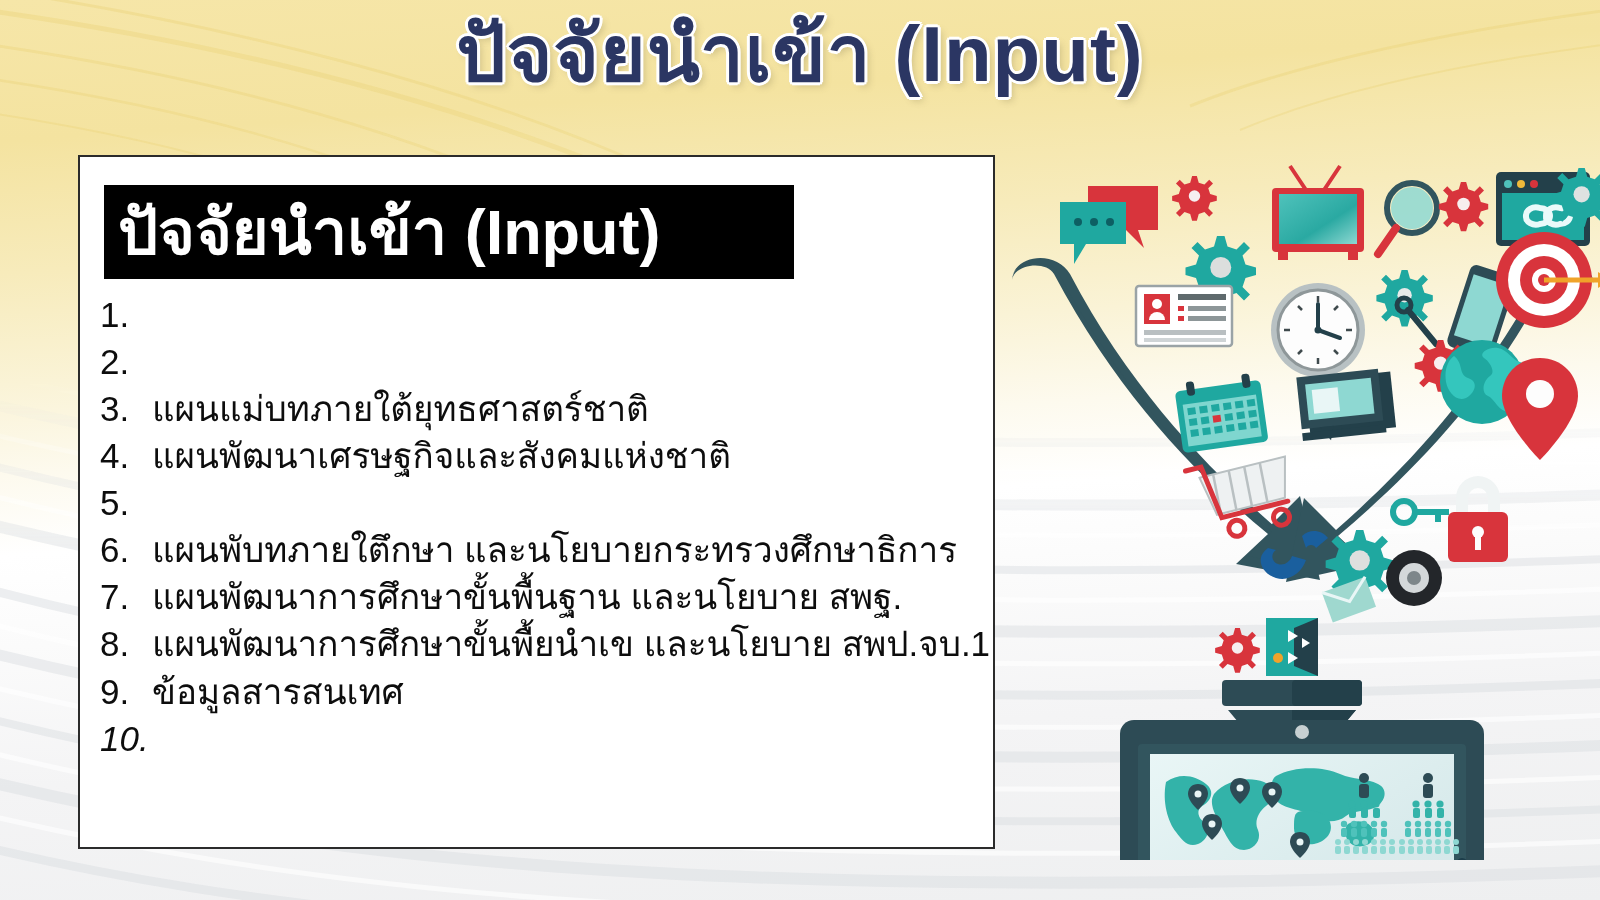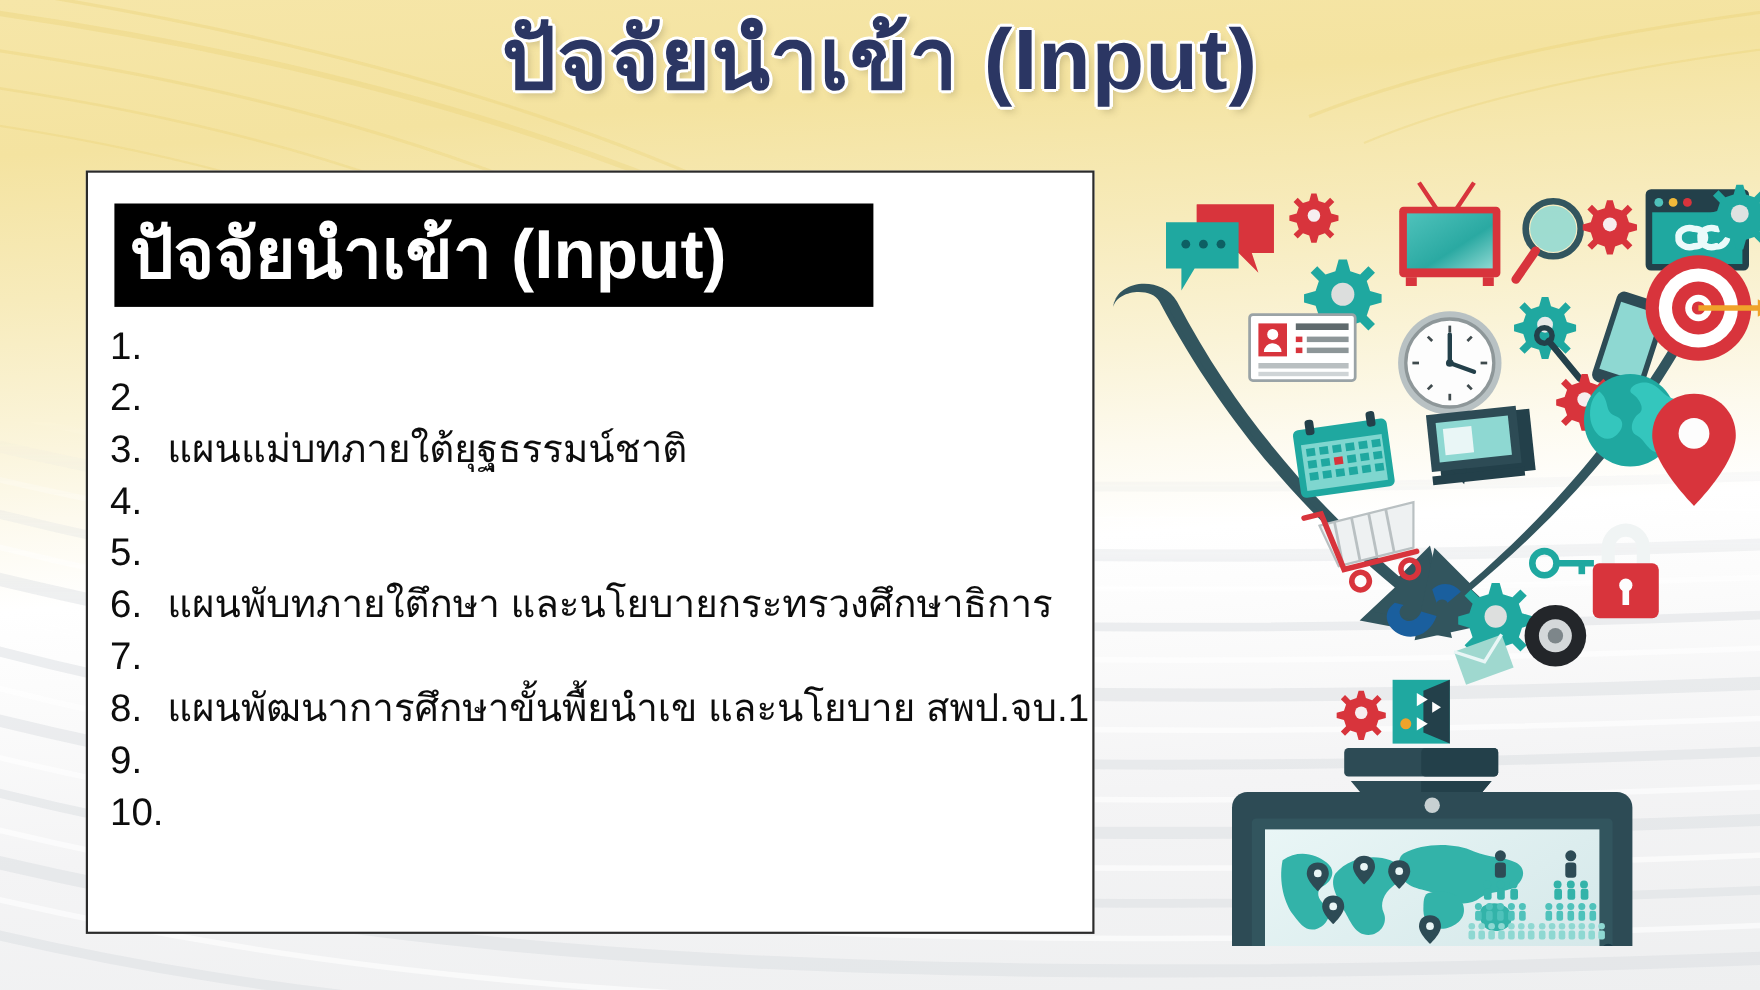--- a/index.html
+++ b/index.html
@@ -85,21 +85,21 @@
     color:#0d0d0d;
     line-height:1.345;
     white-space:nowrap;
   }
   .list-num {
     min-width:52px;
     text-align:left;
     flex:0 0 auto;
     font-weight:normal;
   }
-  .list-num.wide { min-width:66px; }
+  .list-num.wide { min-width:66px;font-style:italic; }
   .list-text { flex:0 1 auto; }
   .list-row.continuation .list-num { min-width:0; width:0; }
   .list-row.continuation .list-text { padding-left:2px; }
 
   
   #illustration {
     position:absolute;
     left:1000px; top:160px;
     width:600px; height:700px;
   }
@@ -173,41 +173,44 @@
 
   <div id="input-list">
     <div class="list-row">
       <span class="list-num">1.</span>
     </div>
     <div class="list-row">
       <span class="list-num">2.</span>
     </div>
     <div class="list-row">
       <span class="list-num">3.</span>
-      <span class="list-text">แผนแม่บทภายใต้ยุฐธรรมน์ชาติ</span>
+      <span class="list-text">แผนแม่บทภายใต้ยุทธศาสตร์ชาติ</span>
     </div>
     <div class="list-row">
       <span class="list-num">4.</span>
+      <span class="list-text">แผนพัฒนาเศรษฐกิจและสังคมแห่งชาติ</span>
     </div>
     <div class="list-row">
       <span class="list-num">5.</span>
     </div>
     <div class="list-row">
       <span class="list-num">6.</span>
       <span class="list-text">แผนพับทภายใตึกษา และนโยบายกระทรวงศึกษาธิการ</span>
     </div>
     <div class="list-row">
       <span class="list-num">7.</span>
+      <span class="list-text">แผนพัฒนาการศึกษาขั้นพื้นฐาน และนโยบาย สพฐ.</span>
     </div>
     <div class="list-row">
       <span class="list-num">8.</span>
       <span class="list-text">แผนพัฒนาการศึกษาขั้นพื้ยนำเข และนโยบาย สพป.จบ.1</span>
     </div>
     <div class="list-row">
       <span class="list-num">9.</span>
+      <span class="list-text">ข้อมูลสารสนเทศ</span>
     </div>
     <div class="list-row">
       <span class="list-num wide">10.</span>
     </div>
   </div>
 </div>
 
 <svg id="illustration" viewBox="0 0 600 700">
   <defs>
     <linearGradient id="scr" x1="0" y1="0" x2="1" y2="1">

